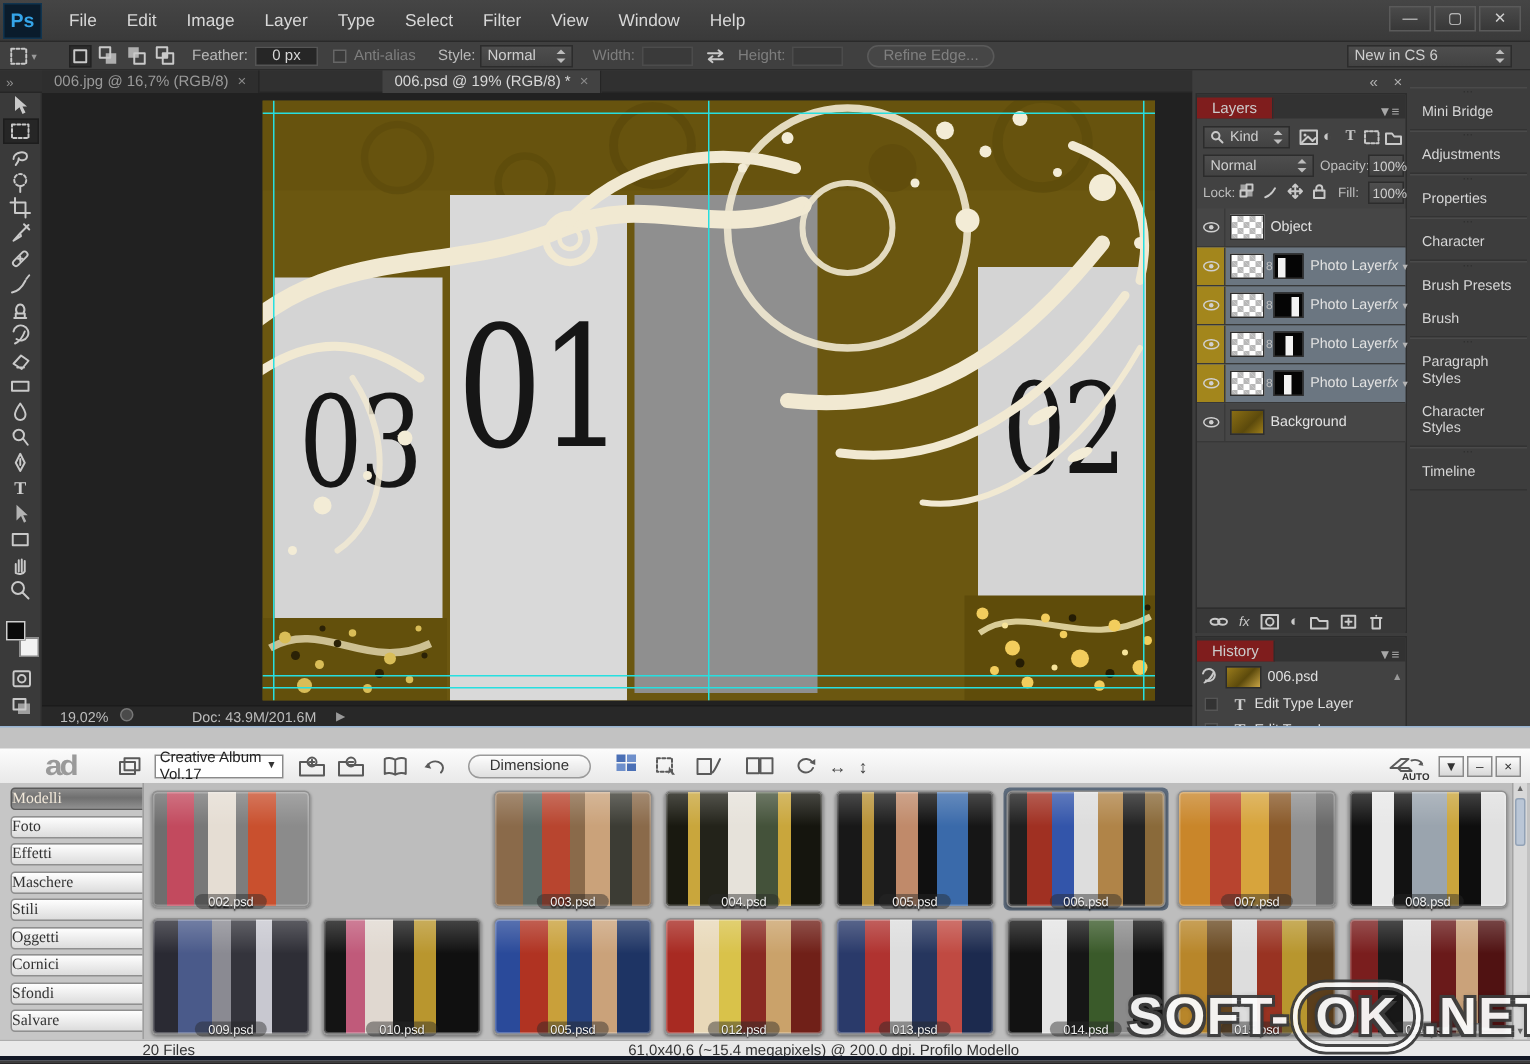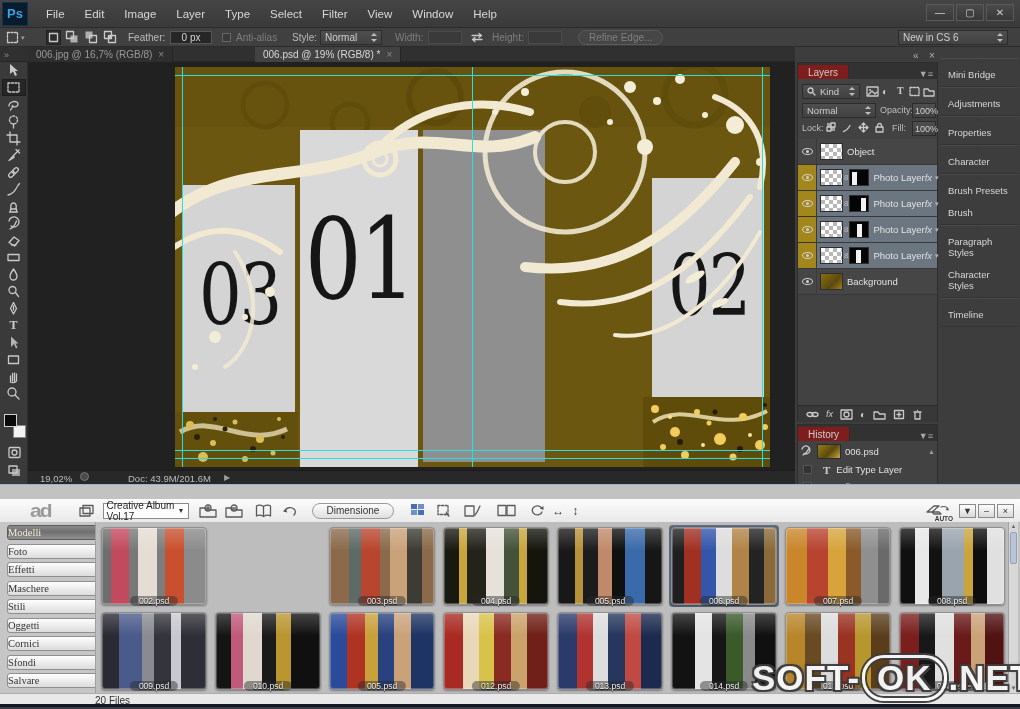--- a/index.html
+++ b/index.html
@@ -893,20 +893,21 @@
     </div>
 
     <div class="abs adscroll">
       <span style="position:absolute;left:0;top:0;width:9px;height:9px;font-size:6px;color:#666;text-align:center;line-height:9px;">▲</span>
       <span style="position:absolute;left:1px;top:10px;width:7px;height:32px;background:#bac6d6;border:1px solid #92a2b6;border-radius:2px;"></span>
       <span style="position:absolute;left:0;bottom:0;width:9px;height:9px;font-size:6px;color:#666;text-align:center;line-height:9px;">▼</span>
     </div>
 
     <div class="abs adstatus">
       <span class="abs" style="left:95px;top:0;">20 Files</span>
+      <span class="abs" style="left:50%;top:0;transform:translateX(-35%);">61,0x40,6 (~15.4 megapixels) @ 200.0 dpi.   Profilo Modello</span>
     </div>
     <div class="abs adbottom"></div>
   </div>
 
   <div class="abs wm">
     <span>SOFT-</span><span class="ok">OK</span><span>.NET</span>
   </div>
 
 </div>
 

